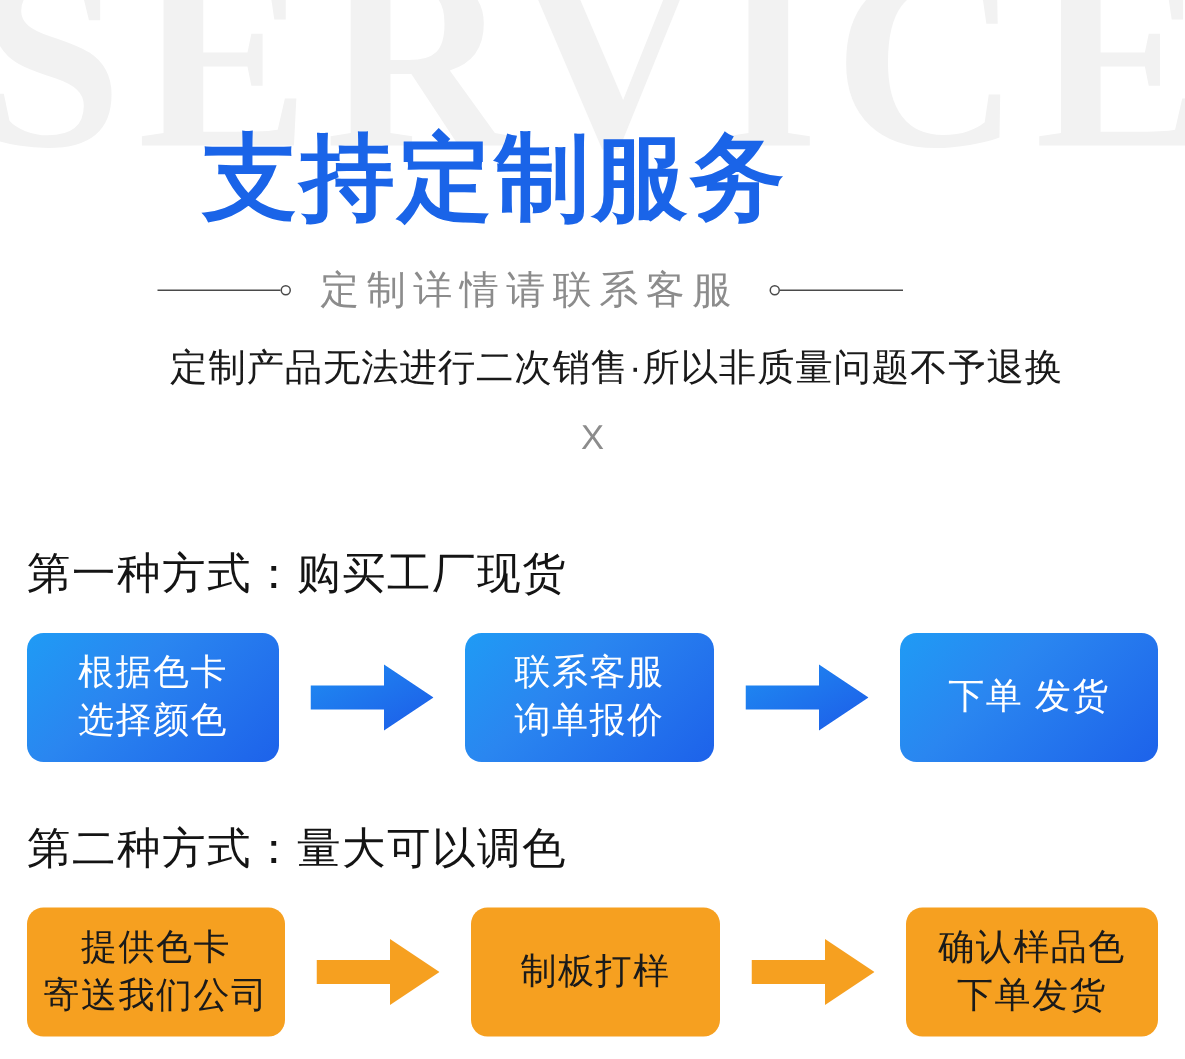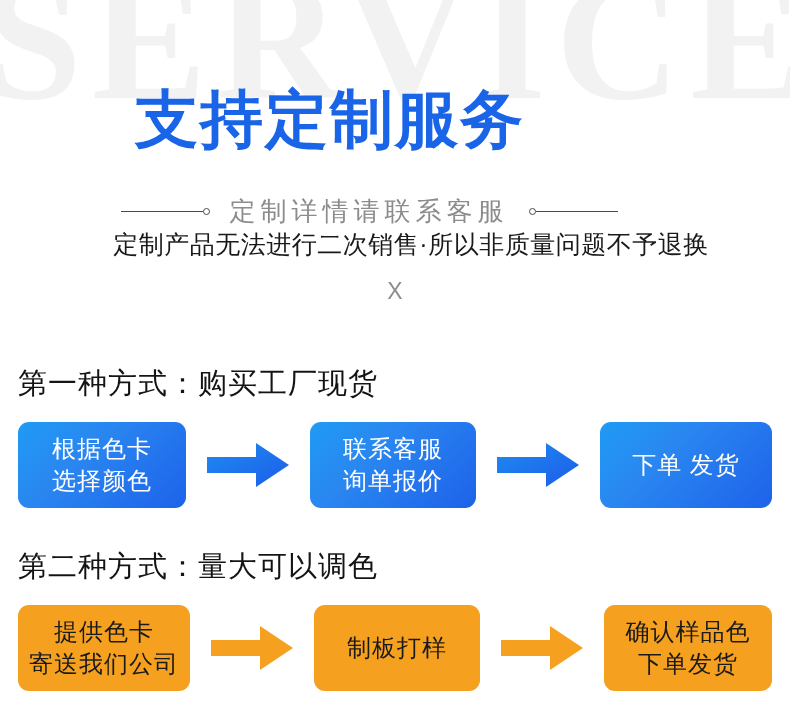--- a/index.html
+++ b/index.html
@@ -46,28 +46,27 @@
     font-weight: 700;
     color: #1a64e8;
     letter-spacing: 2px;
     line-height: 1.1;
     white-space: nowrap;
   }
 
   
   .subtitle-row {
     position: absolute;
-    left: 16px;
+    left: 0;
     top: 180px;
     width: 706px;
     display: flex;
     align-items: center;
     justify-content: center;
     gap: 0px;
-    margin-top: 18px;
   }
   .rule-left, .rule-right {
     display: flex;
     align-items: center;
   }
   .rule-line {
     width: 82px;
     height: 1px;
     background: #4a4a4a;
   }

